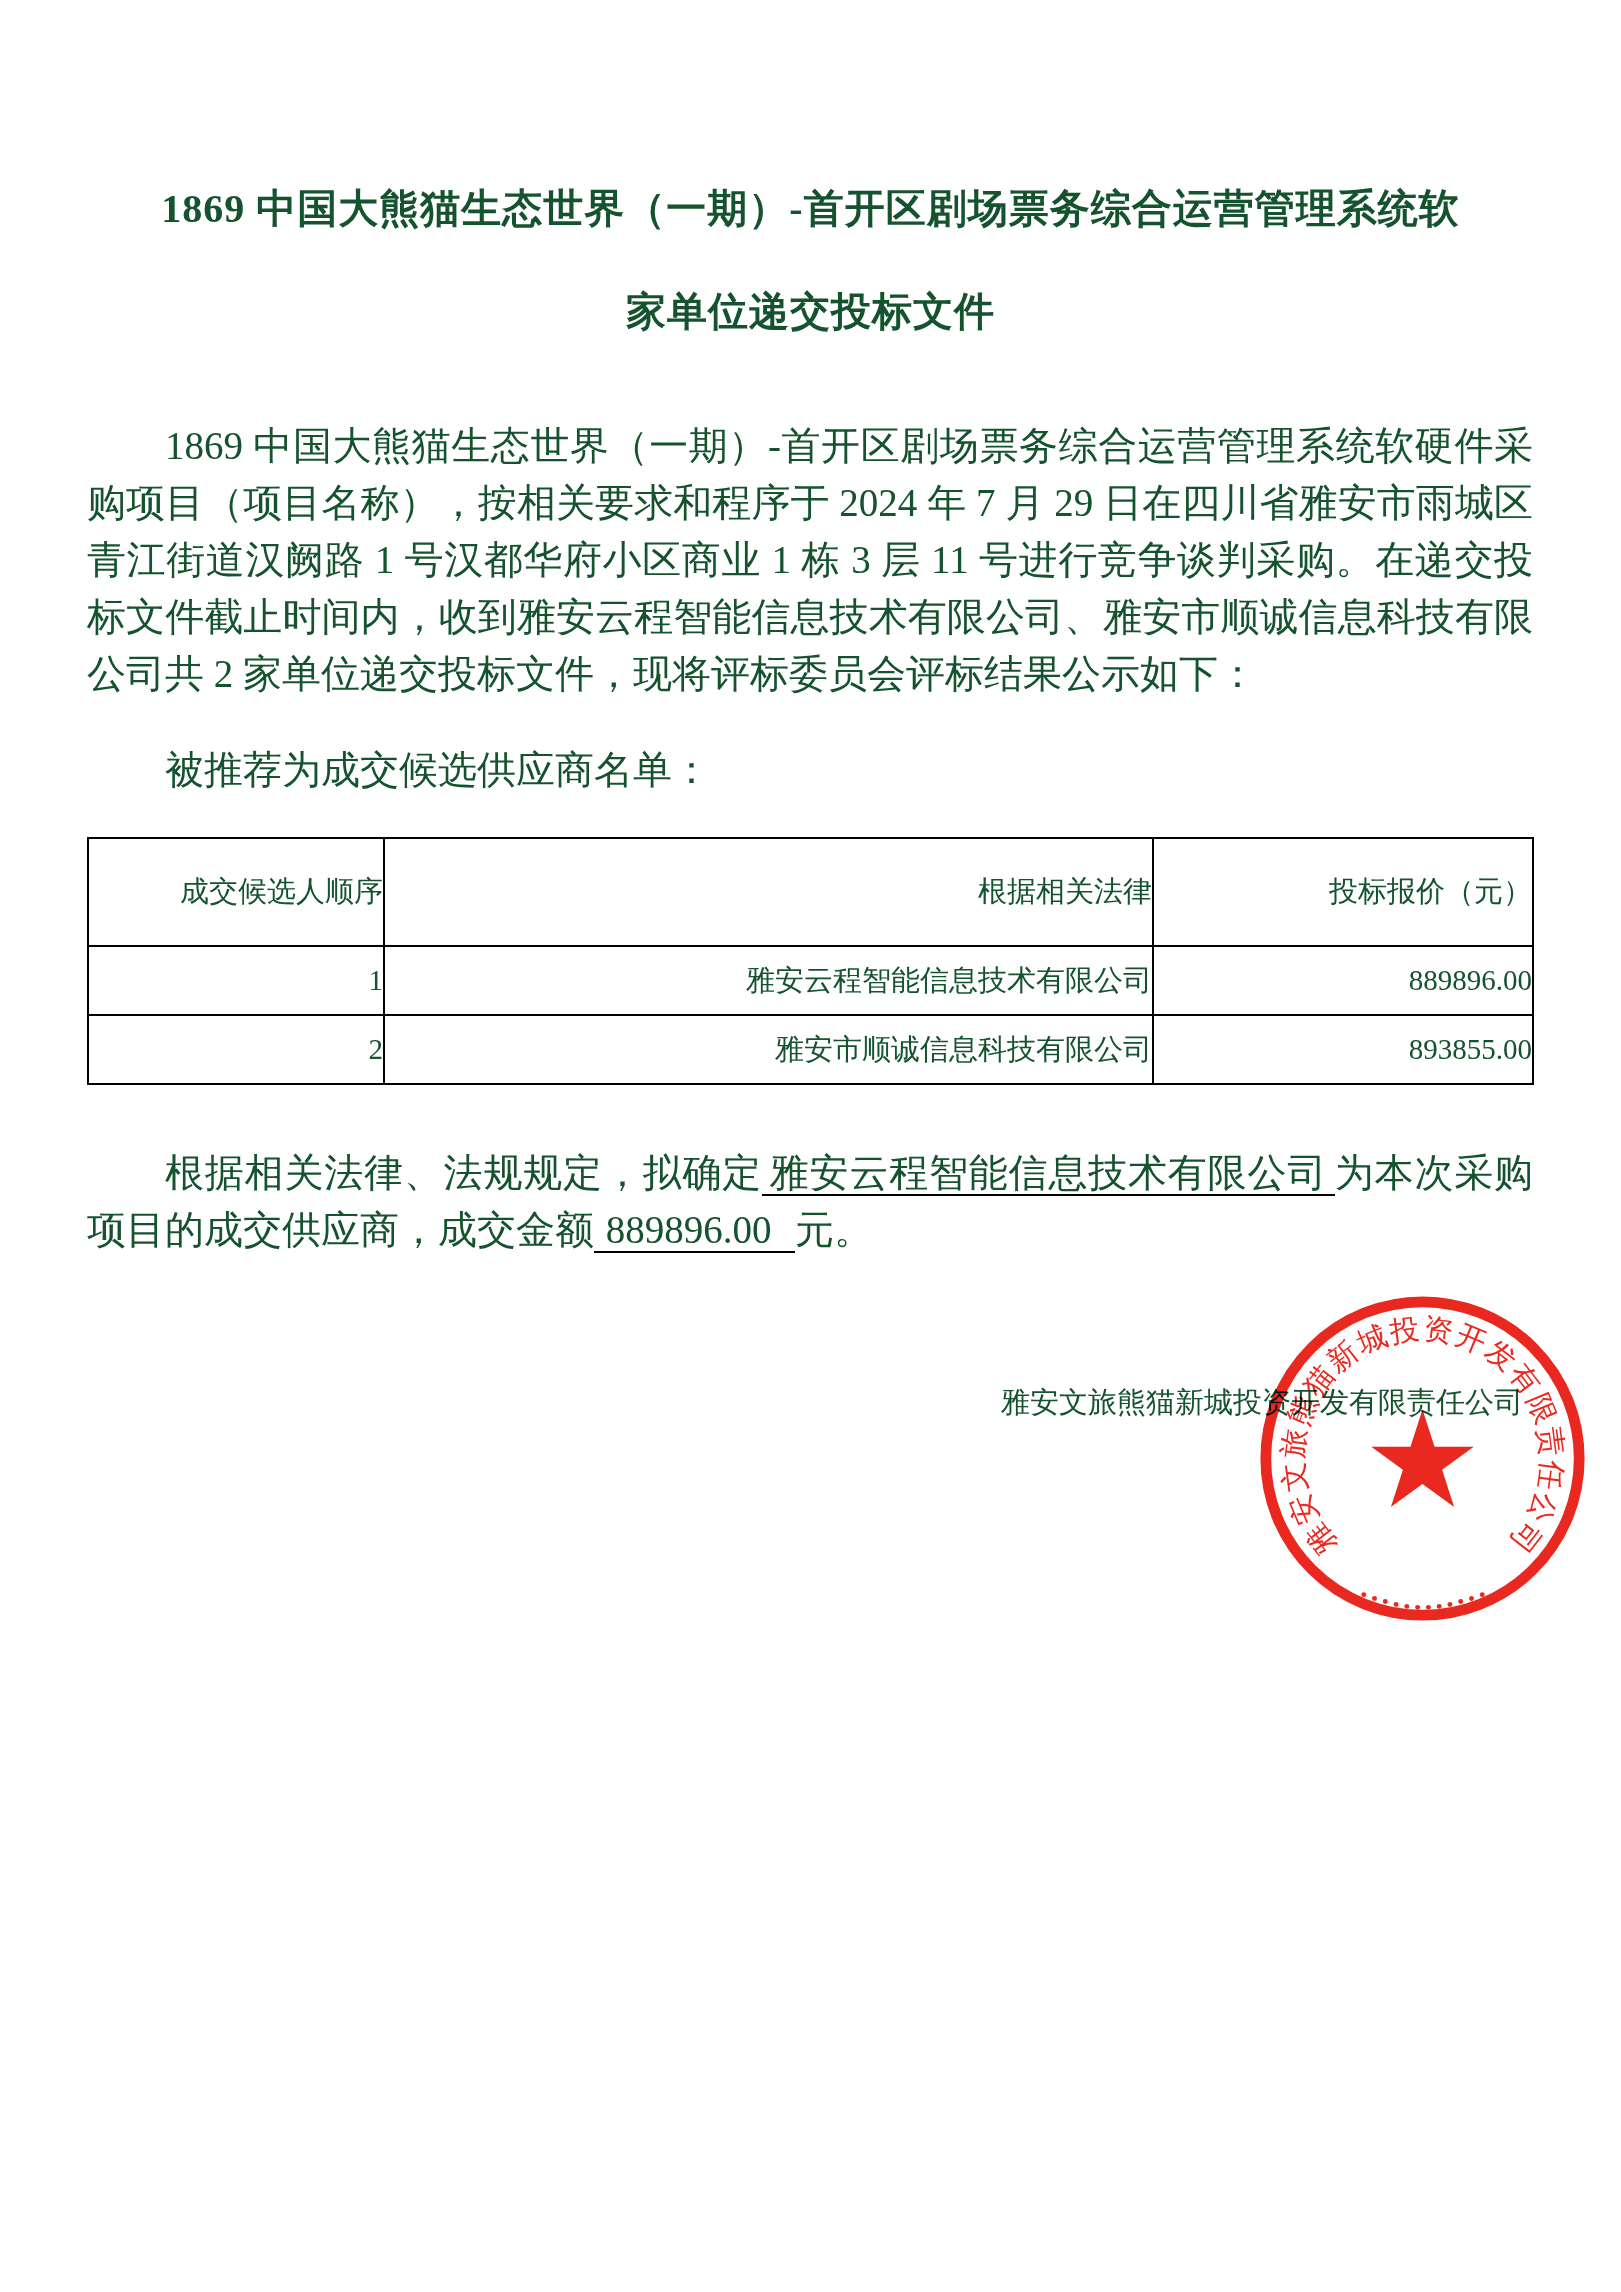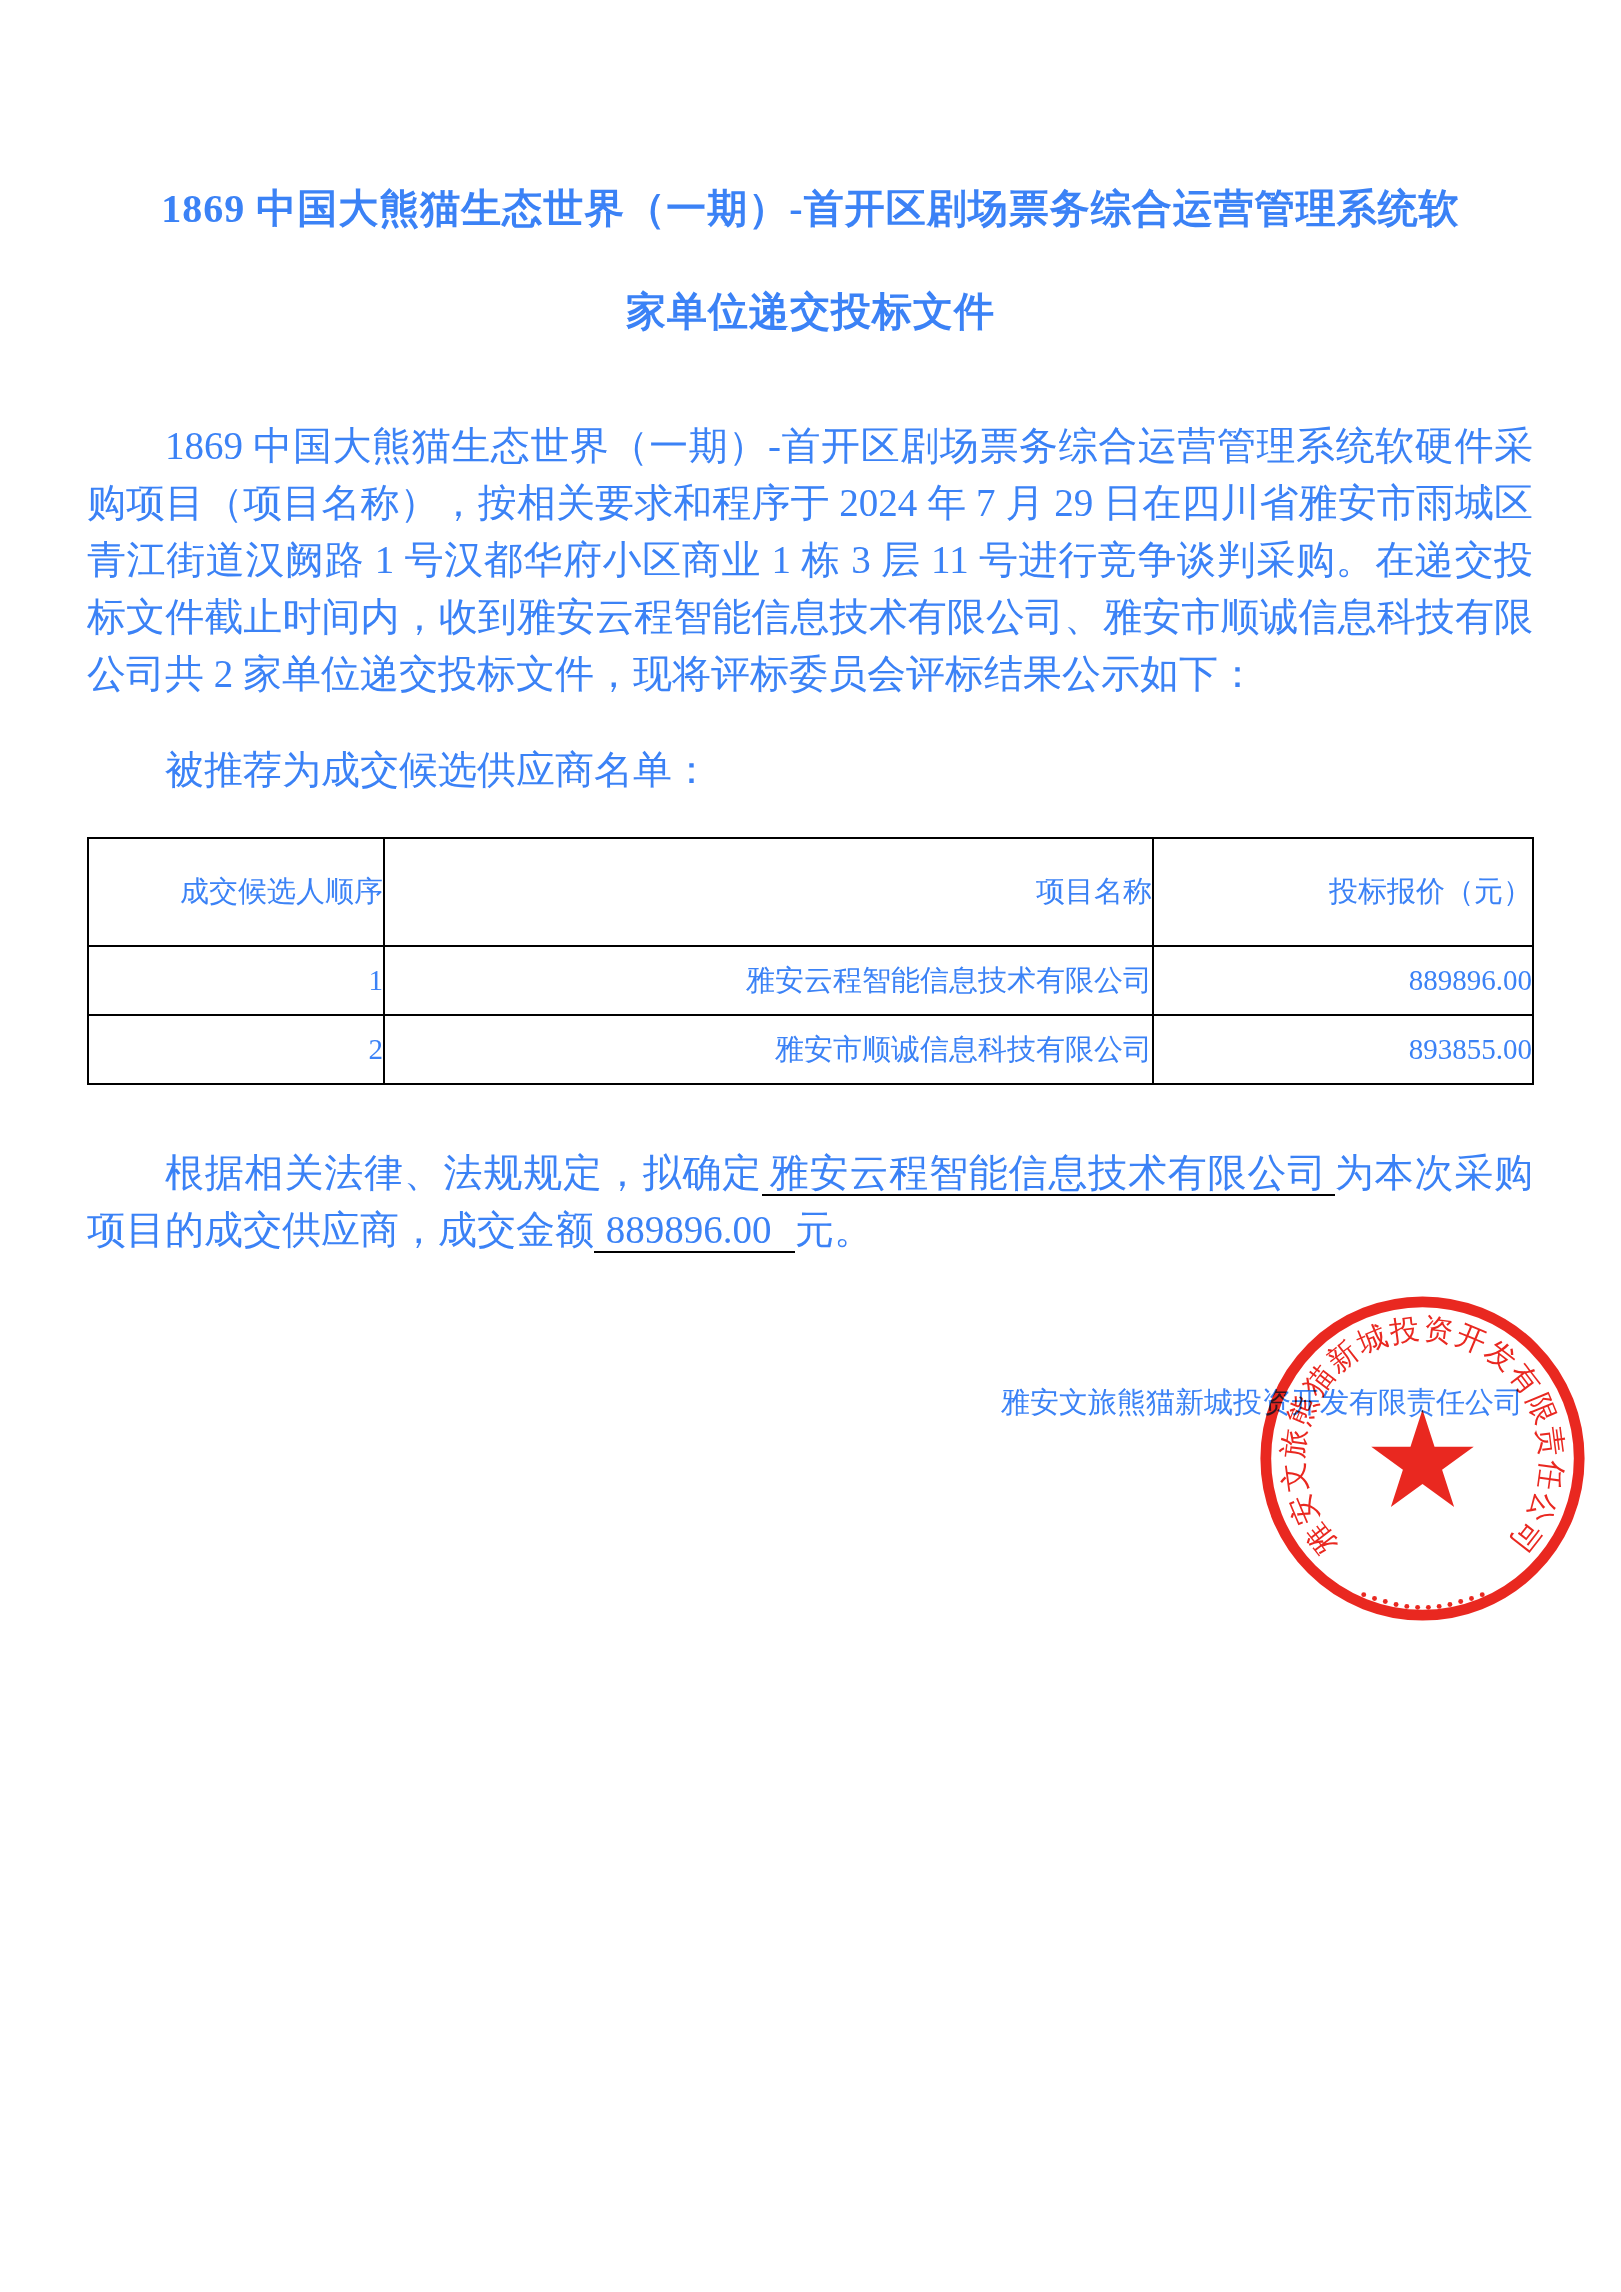--- a/index.html
+++ b/index.html
@@ -4,21 +4,21 @@
 <style>
   html, body { margin: 0; padding: 0; background: #888; }
   .page {
     position: relative;
     width: 1621px;
     height: 2293px;
     margin: 0 auto;
     background: #ffffff;
     overflow: hidden;
     font-family: "Liberation Serif", "DejaVu Serif", serif;
-    color: #3b82f6;
+    color: #14532d;
   }
   .title {
     margin-top: 157px;
     text-align: center;
     font-size: 40px;
     font-weight: bold;
     line-height: 103px;
     letter-spacing: 1px;
   }
   .bodytext {
@@ -91,21 +91,21 @@
 
   <table class="result">
     <colgroup>
         <col class="c1">
         <col class="c2">
         <col class="c3">
       </colgroup>
     <tbody>
         <tr class="hdr">
       <th>成交候选人顺序</th>
-      <th>项目名称</th>
+      <th>根据相关法律</th>
       <th>投标报价（元）</th>
     </tr>
     <tr class="row row1">
       <td>1</td>
       <td>雅安云程智能信息技术有限公司</td>
       <td>889896.00</td>
     </tr>
     <tr class="row row2">
       <td>2</td>
       <td>雅安市顺诚信息科技有限公司</td>

